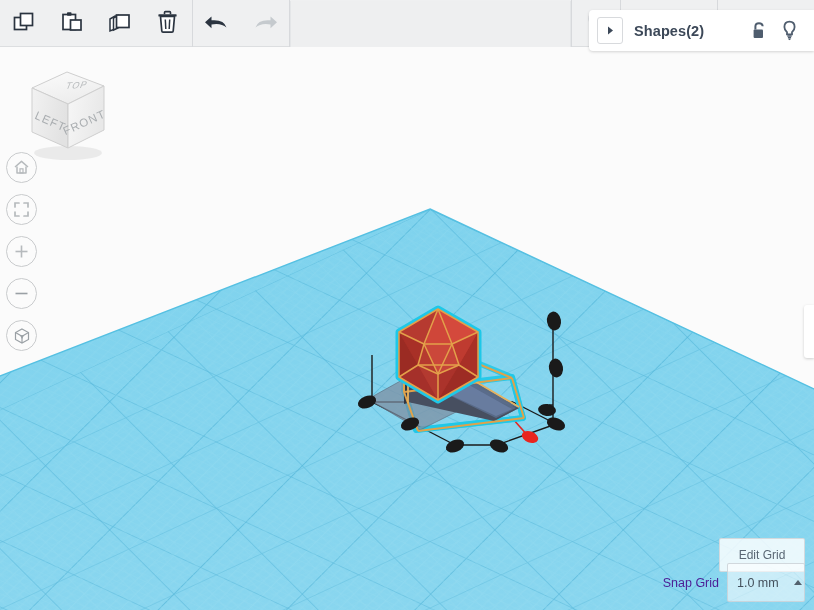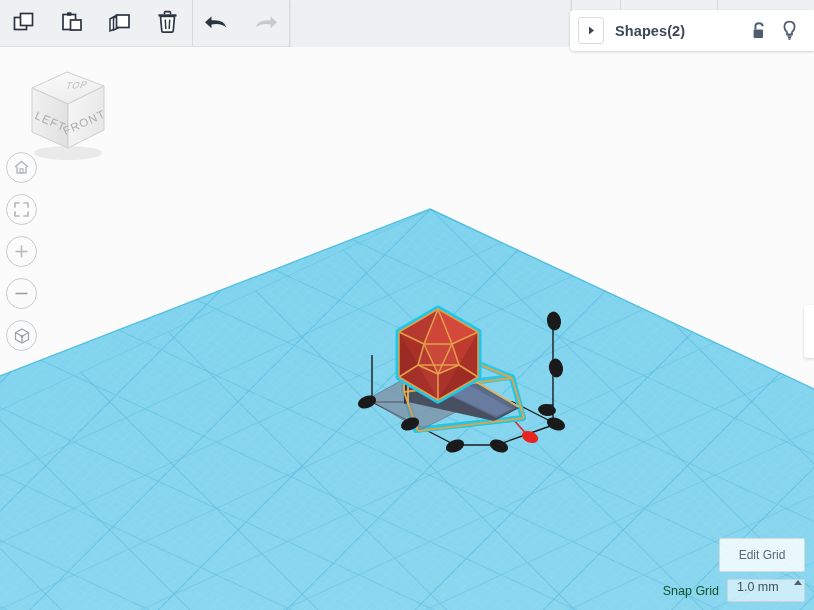--- a/index.html
+++ b/index.html
@@ -69,21 +69,21 @@
     border: 1px solid #c9cbcd;
     background: transparent;
     margin-bottom: 11px;
     display: flex; align-items: center; justify-content: center;
     cursor: pointer;
   }
 
   
   .shapes-panel {
     position: absolute; right: 0px; top: 10px;
-    width: 244px; height: 41px;
+    width: 225px; height: 41px;
     background: #ffffff;
     border-radius: 4px 0 0 4px;
     box-shadow: 0 1px 3px rgba(0,0,0,0.16);
     display: flex; align-items: center;
     padding: 0 10px 0 8px;
   }
   .shp-toggle {
     width: 26px; height: 27px;
     border: 1px solid #d8dadd;
     border-radius: 3px;
@@ -128,29 +128,29 @@
     display: flex; align-items: center; justify-content: center;
     padding: 16px 10px;
     cursor: pointer;
   }
   .snap-row {
     position: absolute; right: 9px; bottom: 8px;
     display: flex; align-items: center;
   }
   .snap-label {
     font-size: 12.5px;
-    color: #14532d;
+    color: #4c1d95;
     margin-right: 8px;
   }
   .snap-select {
-    min-width: 78px; height: 23px;
+    min-width: 78px; height: 39px;
     background: rgba(255,255,255,0.55);
     border: 1px solid rgba(200,206,212,0.8);
     border-radius: 2px;
-    display: flex; align-items: flex-start; justify-content: space-between;
+    display: flex; align-items: center; justify-content: space-between;
     padding: 0 2px 0 9px;
     font-size: 12.5px;
     color: #43505c;
     cursor: pointer;
   }
   .caret-up {
     width: 0; height: 0;
     border-left: 4px solid transparent;
     border-right: 4px solid transparent;
     border-bottom: 5px solid #53616d;

